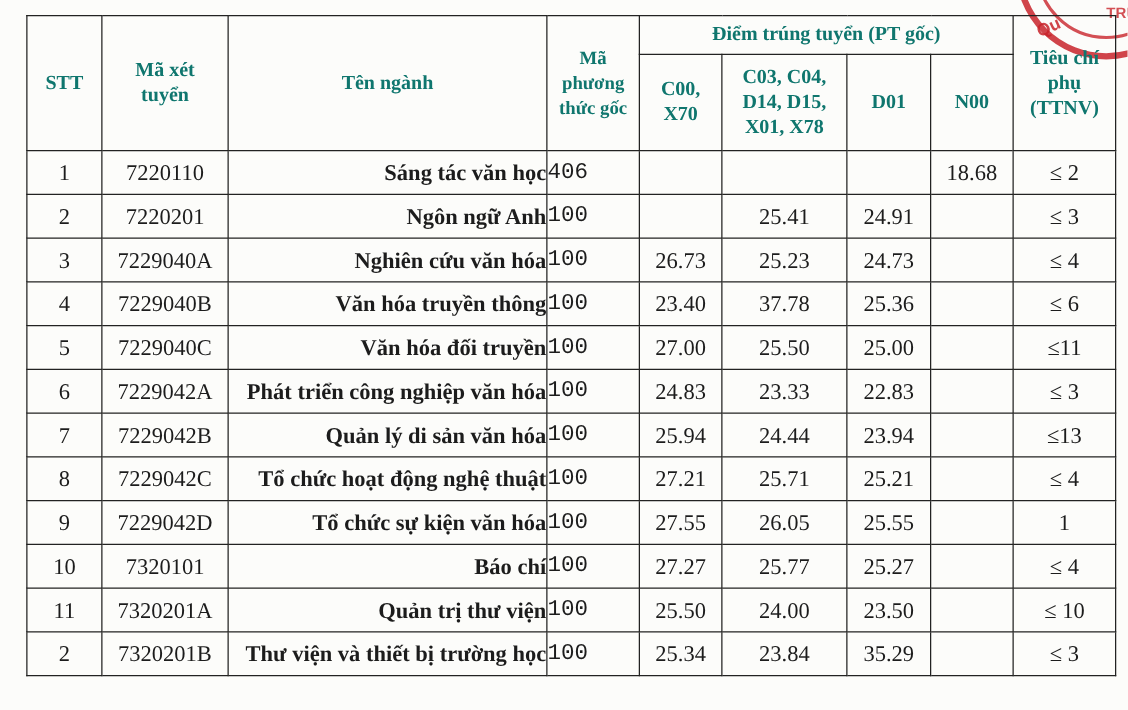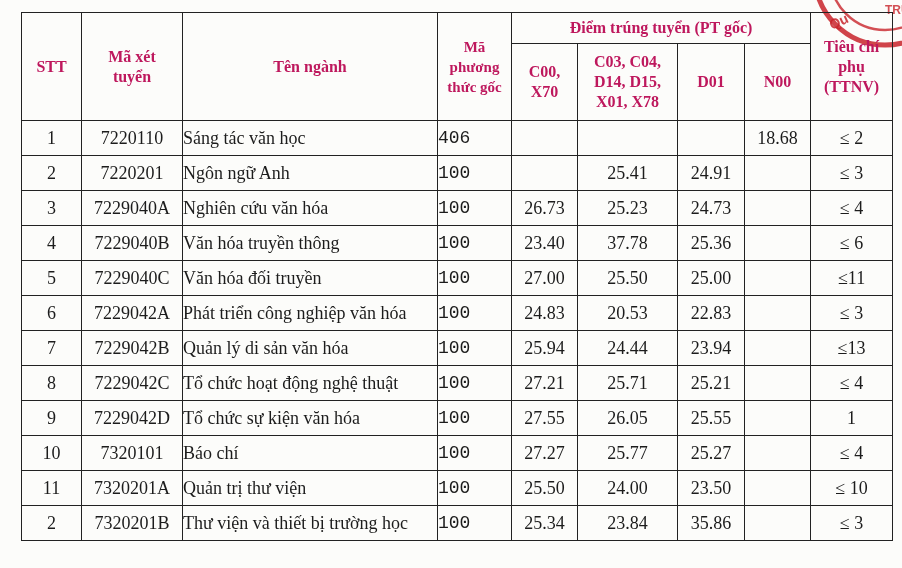--- a/index.html
+++ b/index.html
@@ -32,29 +32,29 @@
     table.scores th, table.scores td {
       border: 1.6px solid #222;
       padding: 0;
       vertical-align: middle;
     }
     table.scores th {
       font-weight: bold;
       font-size: 16px;
       line-height: 20px;
       text-align: center;
-      color: #be185d;
+      color: #0f766e;
     }
     table.scores td {
       font-size: 18px;
       height: 34px;
       color: #1c1c1c;
     }
     td.center { text-align: center; }
-    td.left { text-align: left; padding-left: 8px; }
+    td.left { text-align: right; padding-left: 8px; font-weight: bold; }
     td.method { text-align: left; padding-left: 10px; font-family: Liberation Mono, monospace; }
     th.top-row { height: 30px; }
     th.sub-row { height: 76px; }
     .stamp {
       position: absolute;
       left: 790px;
       top: -70px;
       width: 160px;
       height: 120px;
       pointer-events: none;
@@ -156,21 +156,21 @@
         <td class="center">25.00</td>
         <td class="center"></td>
         <td class="center">≤11</td>
       </tr>
       <tr>
         <td class="center">6</td>
         <td class="center">7229042A</td>
         <td class="left">Phát triển công nghiệp văn hóa</td>
         <td class="method">100</td>
         <td class="center">24.83</td>
-        <td class="center">20.53</td>
+        <td class="center">23.33</td>
         <td class="center">22.83</td>
         <td class="center"></td>
         <td class="center">≤ 3</td>
       </tr>
       <tr>
         <td class="center">7</td>
         <td class="center">7229042B</td>
         <td class="left">Quản lý di sản văn hóa</td>
         <td class="method">100</td>
         <td class="center">25.94</td>
@@ -223,19 +223,19 @@
         <td class="center"></td>
         <td class="center">≤ 10</td>
       </tr>
       <tr>
         <td class="center">2</td>
         <td class="center">7320201B</td>
         <td class="left">Thư viện và thiết bị trường học</td>
         <td class="method">100</td>
         <td class="center">25.34</td>
         <td class="center">23.84</td>
-        <td class="center">35.86</td>
+        <td class="center">35.29</td>
         <td class="center"></td>
         <td class="center">≤ 3</td>
       </tr>
     </tbody>
   </table>
 </div>
 
 </body></html>

